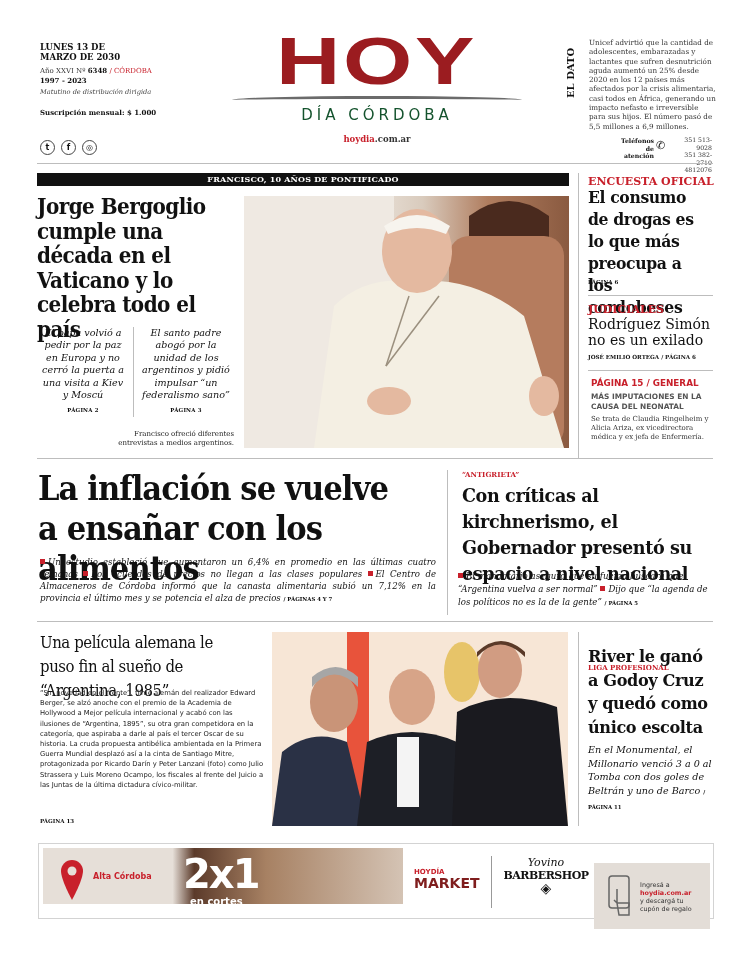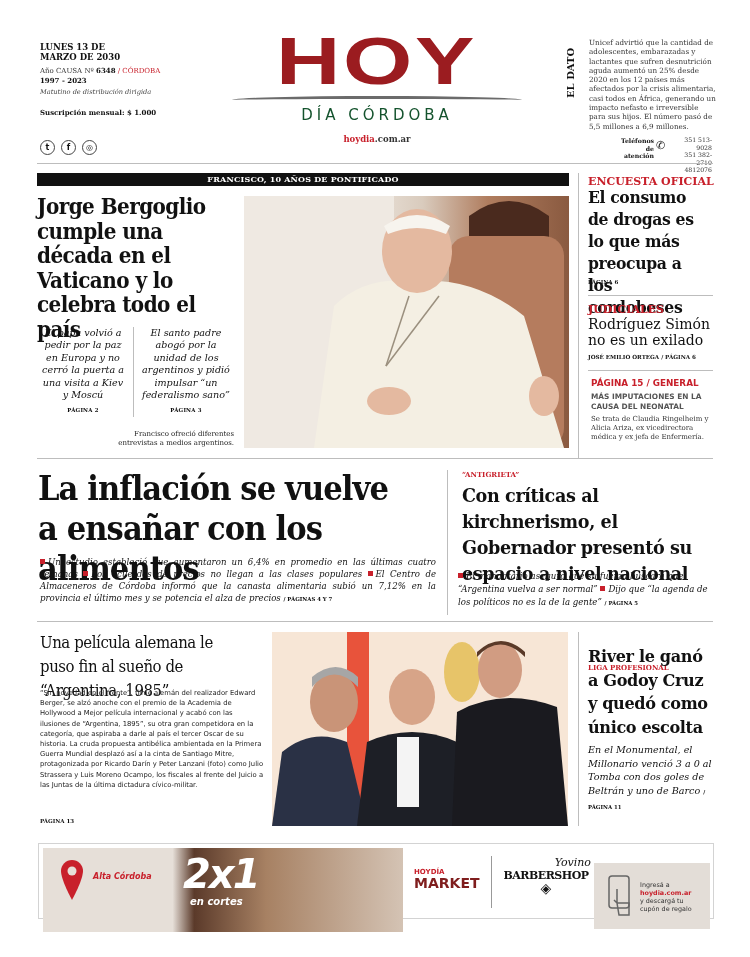--- a/index.html
+++ b/index.html
@@ -69,43 +69,43 @@
   .movie-p { left: 40px; top: 818px; font-weight: bold; font-size: 5.5px; }
   .photo-oscar { left: 272px; top: 632px; width: 296px; height: 194px; background: #f5e3d3; overflow: hidden; }
 
   
   .riv-k { left: 588px; top: 633px; font-weight: bold; font-size: 7px; color: #c8202b; margin-top: 30px; }
   .riv-h { left: 588px; top: 645px; width: 135px; font-weight: bold; font-size: 17.5px; line-height: 23.5px; letter-spacing: -0.4px; transform: scaleX(0.92); transform-origin: left; }
   .riv-s { left: 588px; top: 743px; width: 135px; font-style: italic; font-size: 9.6px; line-height: 13.5px; }
 
   
   .ad { left: 38px; top: 843px; width: 676px; height: 76px; border: 1px solid #d3d3d3; background: #fff; }
-  .ad-left { position: absolute; left: 4px; top: 4px; width: 360px; height: 84px; background: linear-gradient(90deg, #e6dfd8 0%, #e6dfd8 36%, #5b3a2a 42%, #a78163 62%, #d4c3b4 100%); overflow: hidden; font-style: italic; }
+  .ad-left { position: absolute; left: 4px; top: 4px; width: 360px; height: 56px; background: linear-gradient(90deg, #e6dfd8 0%, #e6dfd8 36%, #5b3a2a 42%, #a78163 62%, #d4c3b4 100%); overflow: hidden; }
   .ad-pin { position: absolute; left: 18px; top: 12px; }
   .ad-loc { position: absolute; left: 50px; top: 24px; font-family: "DejaVu Sans", sans-serif; font-weight: bold; font-size: 8px; line-height: 10px; color: #c8202b; }
   .ad-2x1 { position: absolute; left: 140px; top: 4px; font-family: "DejaVu Sans", sans-serif; font-weight: 900; font-size: 40px; color: #fff; letter-spacing: -2px; line-height: 44px; }
   .ad-cortes { position: absolute; left: 147px; top: 48px; font-family: "DejaVu Sans", sans-serif; font-weight: bold; font-size: 10px; color: #fff; }
   .ad-market { position: absolute; left: 375px; top: 24px; font-family: "DejaVu Sans", sans-serif; font-weight: bold; }
   .ad-market .a { font-size: 7px; color: #c8202b; display: block; line-height: 8px; }
   .ad-market .b { font-size: 14px; color: #7f1d1d; display: block; line-height: 14px; }
   .ad-div { position: absolute; left: 452px; top: 12px; width: 1px; height: 52px; background: #999; }
   .ad-barber { position: absolute; left: 462px; top: 12px; width: 90px; text-align: center; }
-  .ad-barber .a { font-family: "DejaVu Serif", serif; font-style: italic; font-size: 11px; text-align: right; }
+  .ad-barber .a { font-family: "DejaVu Serif", serif; font-style: italic; font-size: 11px; }
   .ad-barber .b { font-family: "DejaVu Serif", serif; font-weight: bold; font-size: 11px; letter-spacing: -0.5px; }
   .ad-barber .m { font-size: 14px; line-height: 12px; }
   .ad-cta { position: absolute; left: 555px; top: 19px; width: 116px; height: 66px; background: #e3ddd7; }
   .ad-cta-txt { position: absolute; left: 46px; top: 18px; font-family: "DejaVu Sans", sans-serif; font-size: 6.4px; line-height: 8px; color: #333; }
   .ad-cta-txt .r { color: #c8202b; font-weight: bold; }
 </style>
 </head>
 <body>
 
 <div class="abs date">LUNES 13 DE MARZO DE 2030</div>
 <div class="abs edition">
-  <span>Año CAUSA Nº</span>
+  <span>Año XXVI Nº</span>
   <b>6348</b>
   <span class="red">/ CÓRDOBA</span><br>
   <b>1997 - 2023</b>
 </div>
 <div class="abs distro">Matutino de distribución dirigida</div>
 <div class="abs subscr">Suscripción mensual: $ 1.000</div>
 <div class="abs social">
   <span>t</span>
   <span>f</span>
   <span>◎</span>

